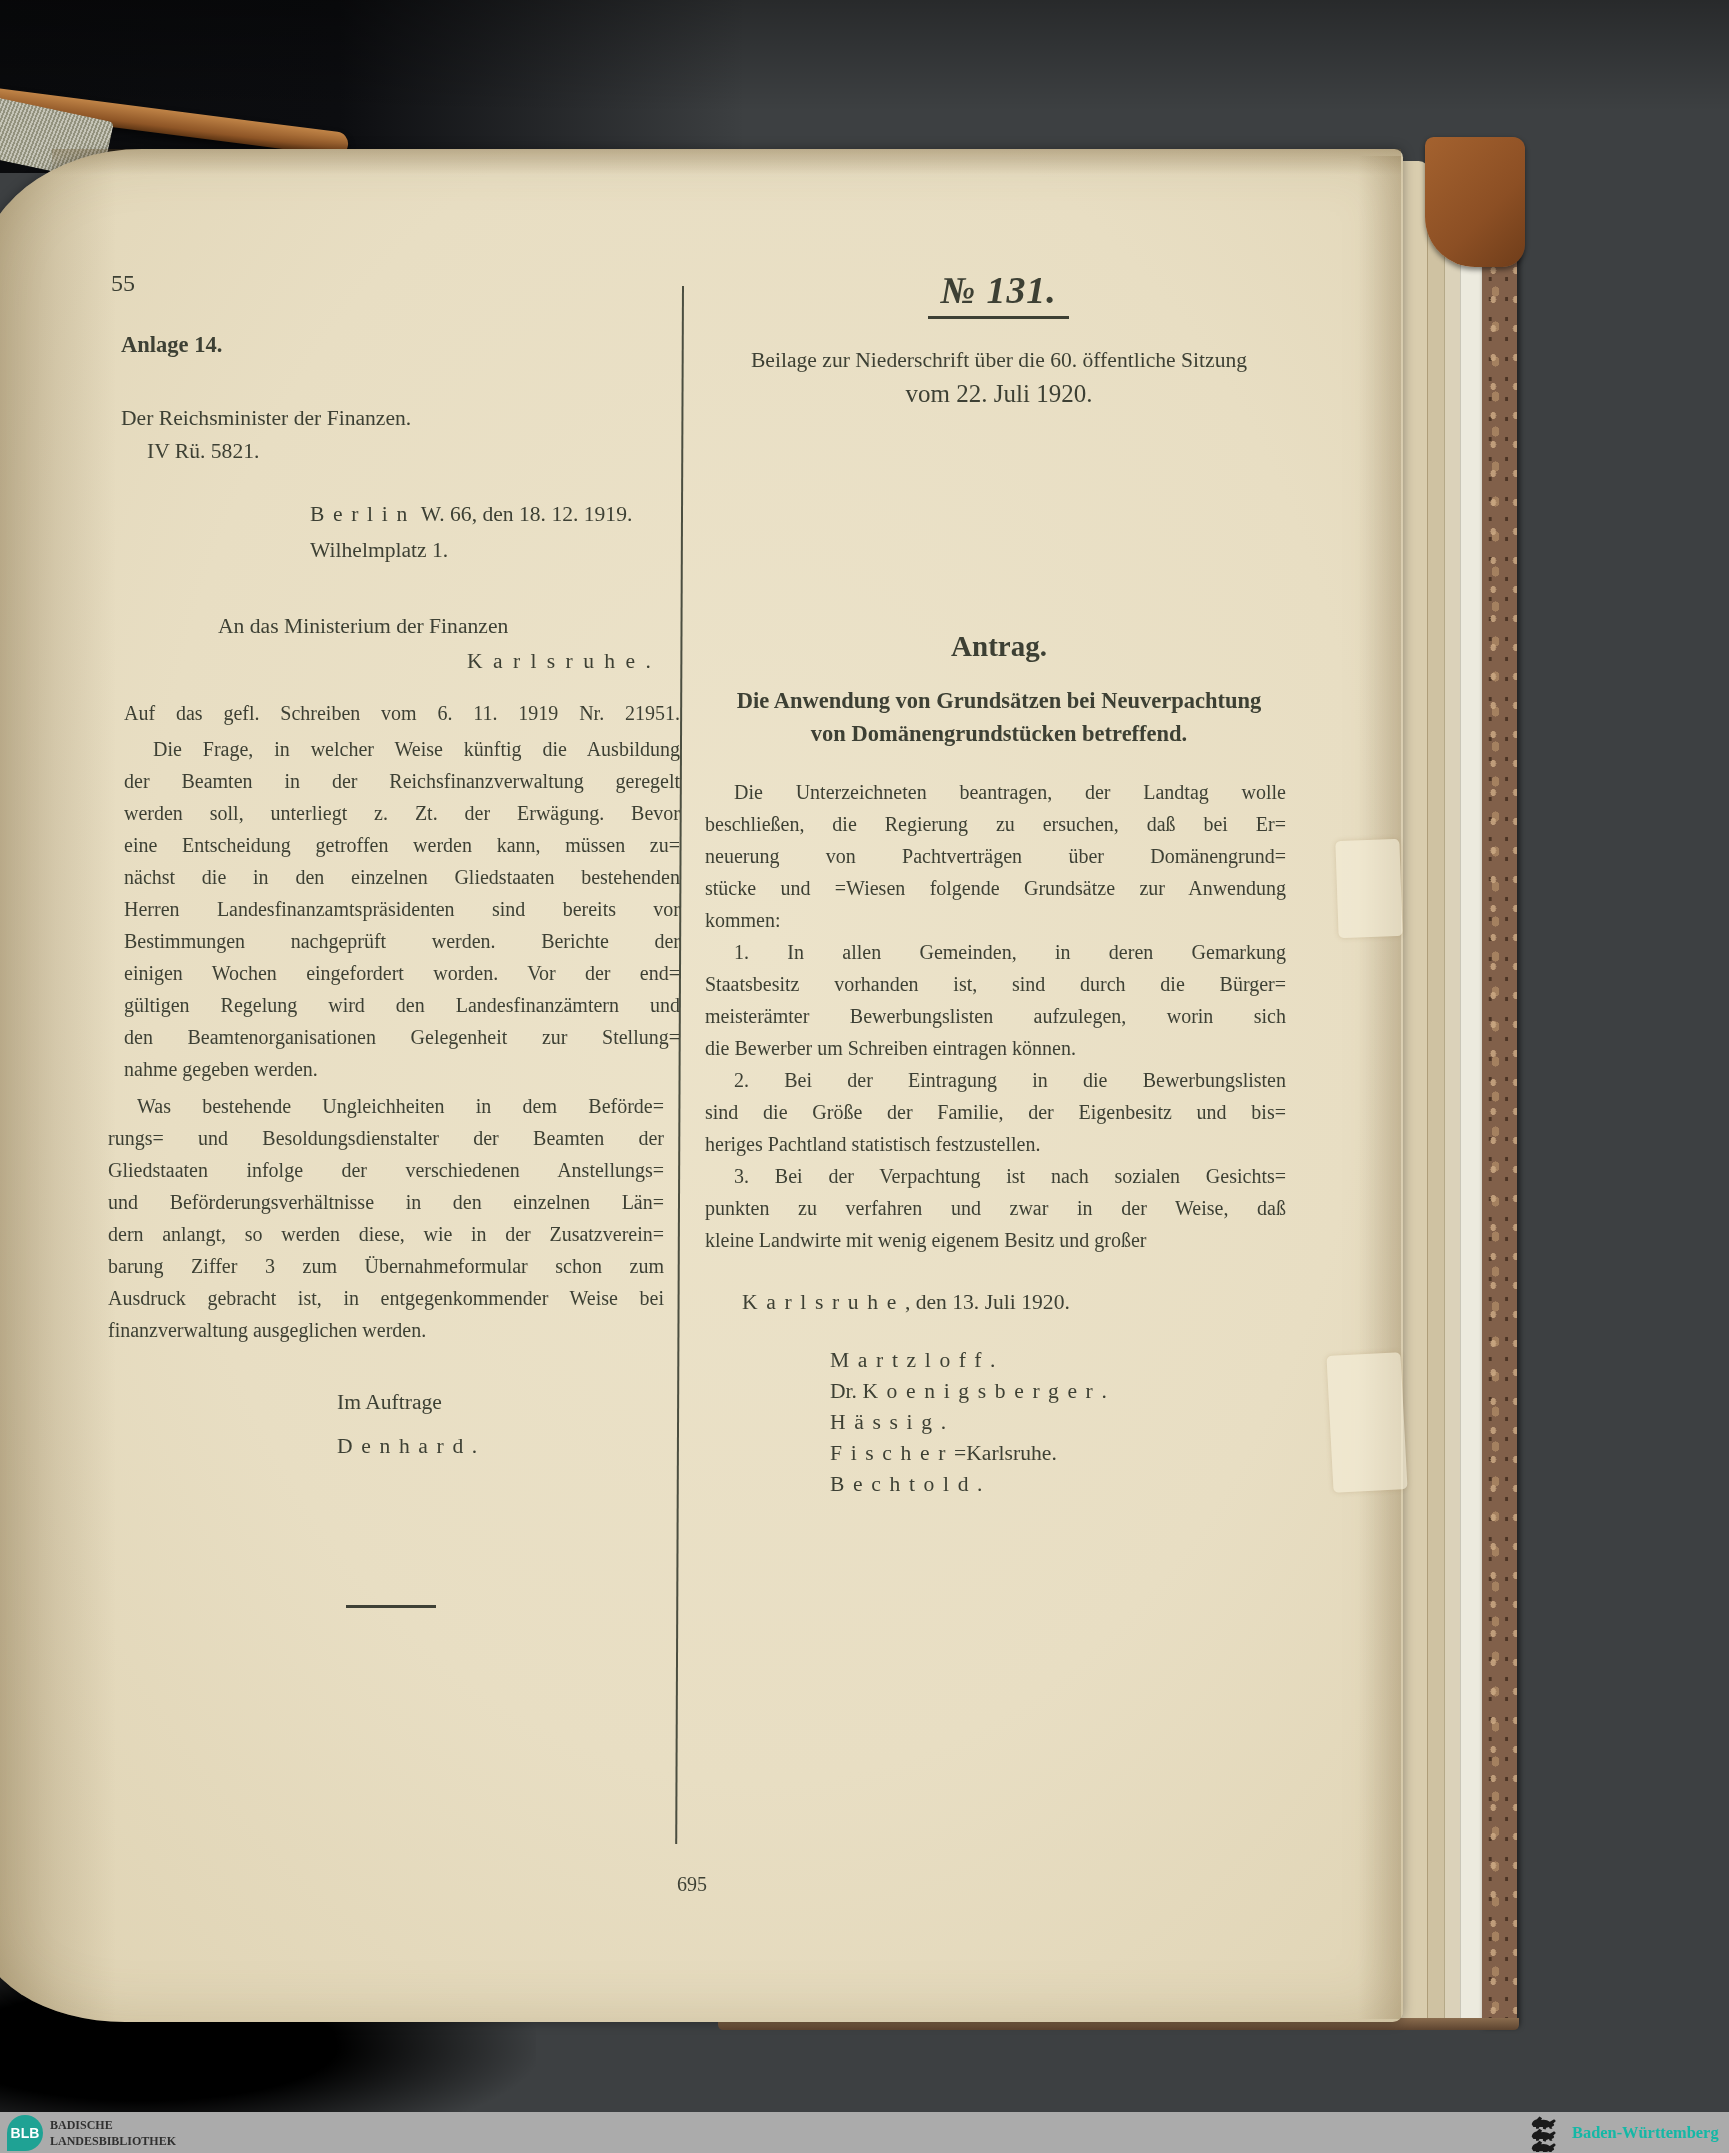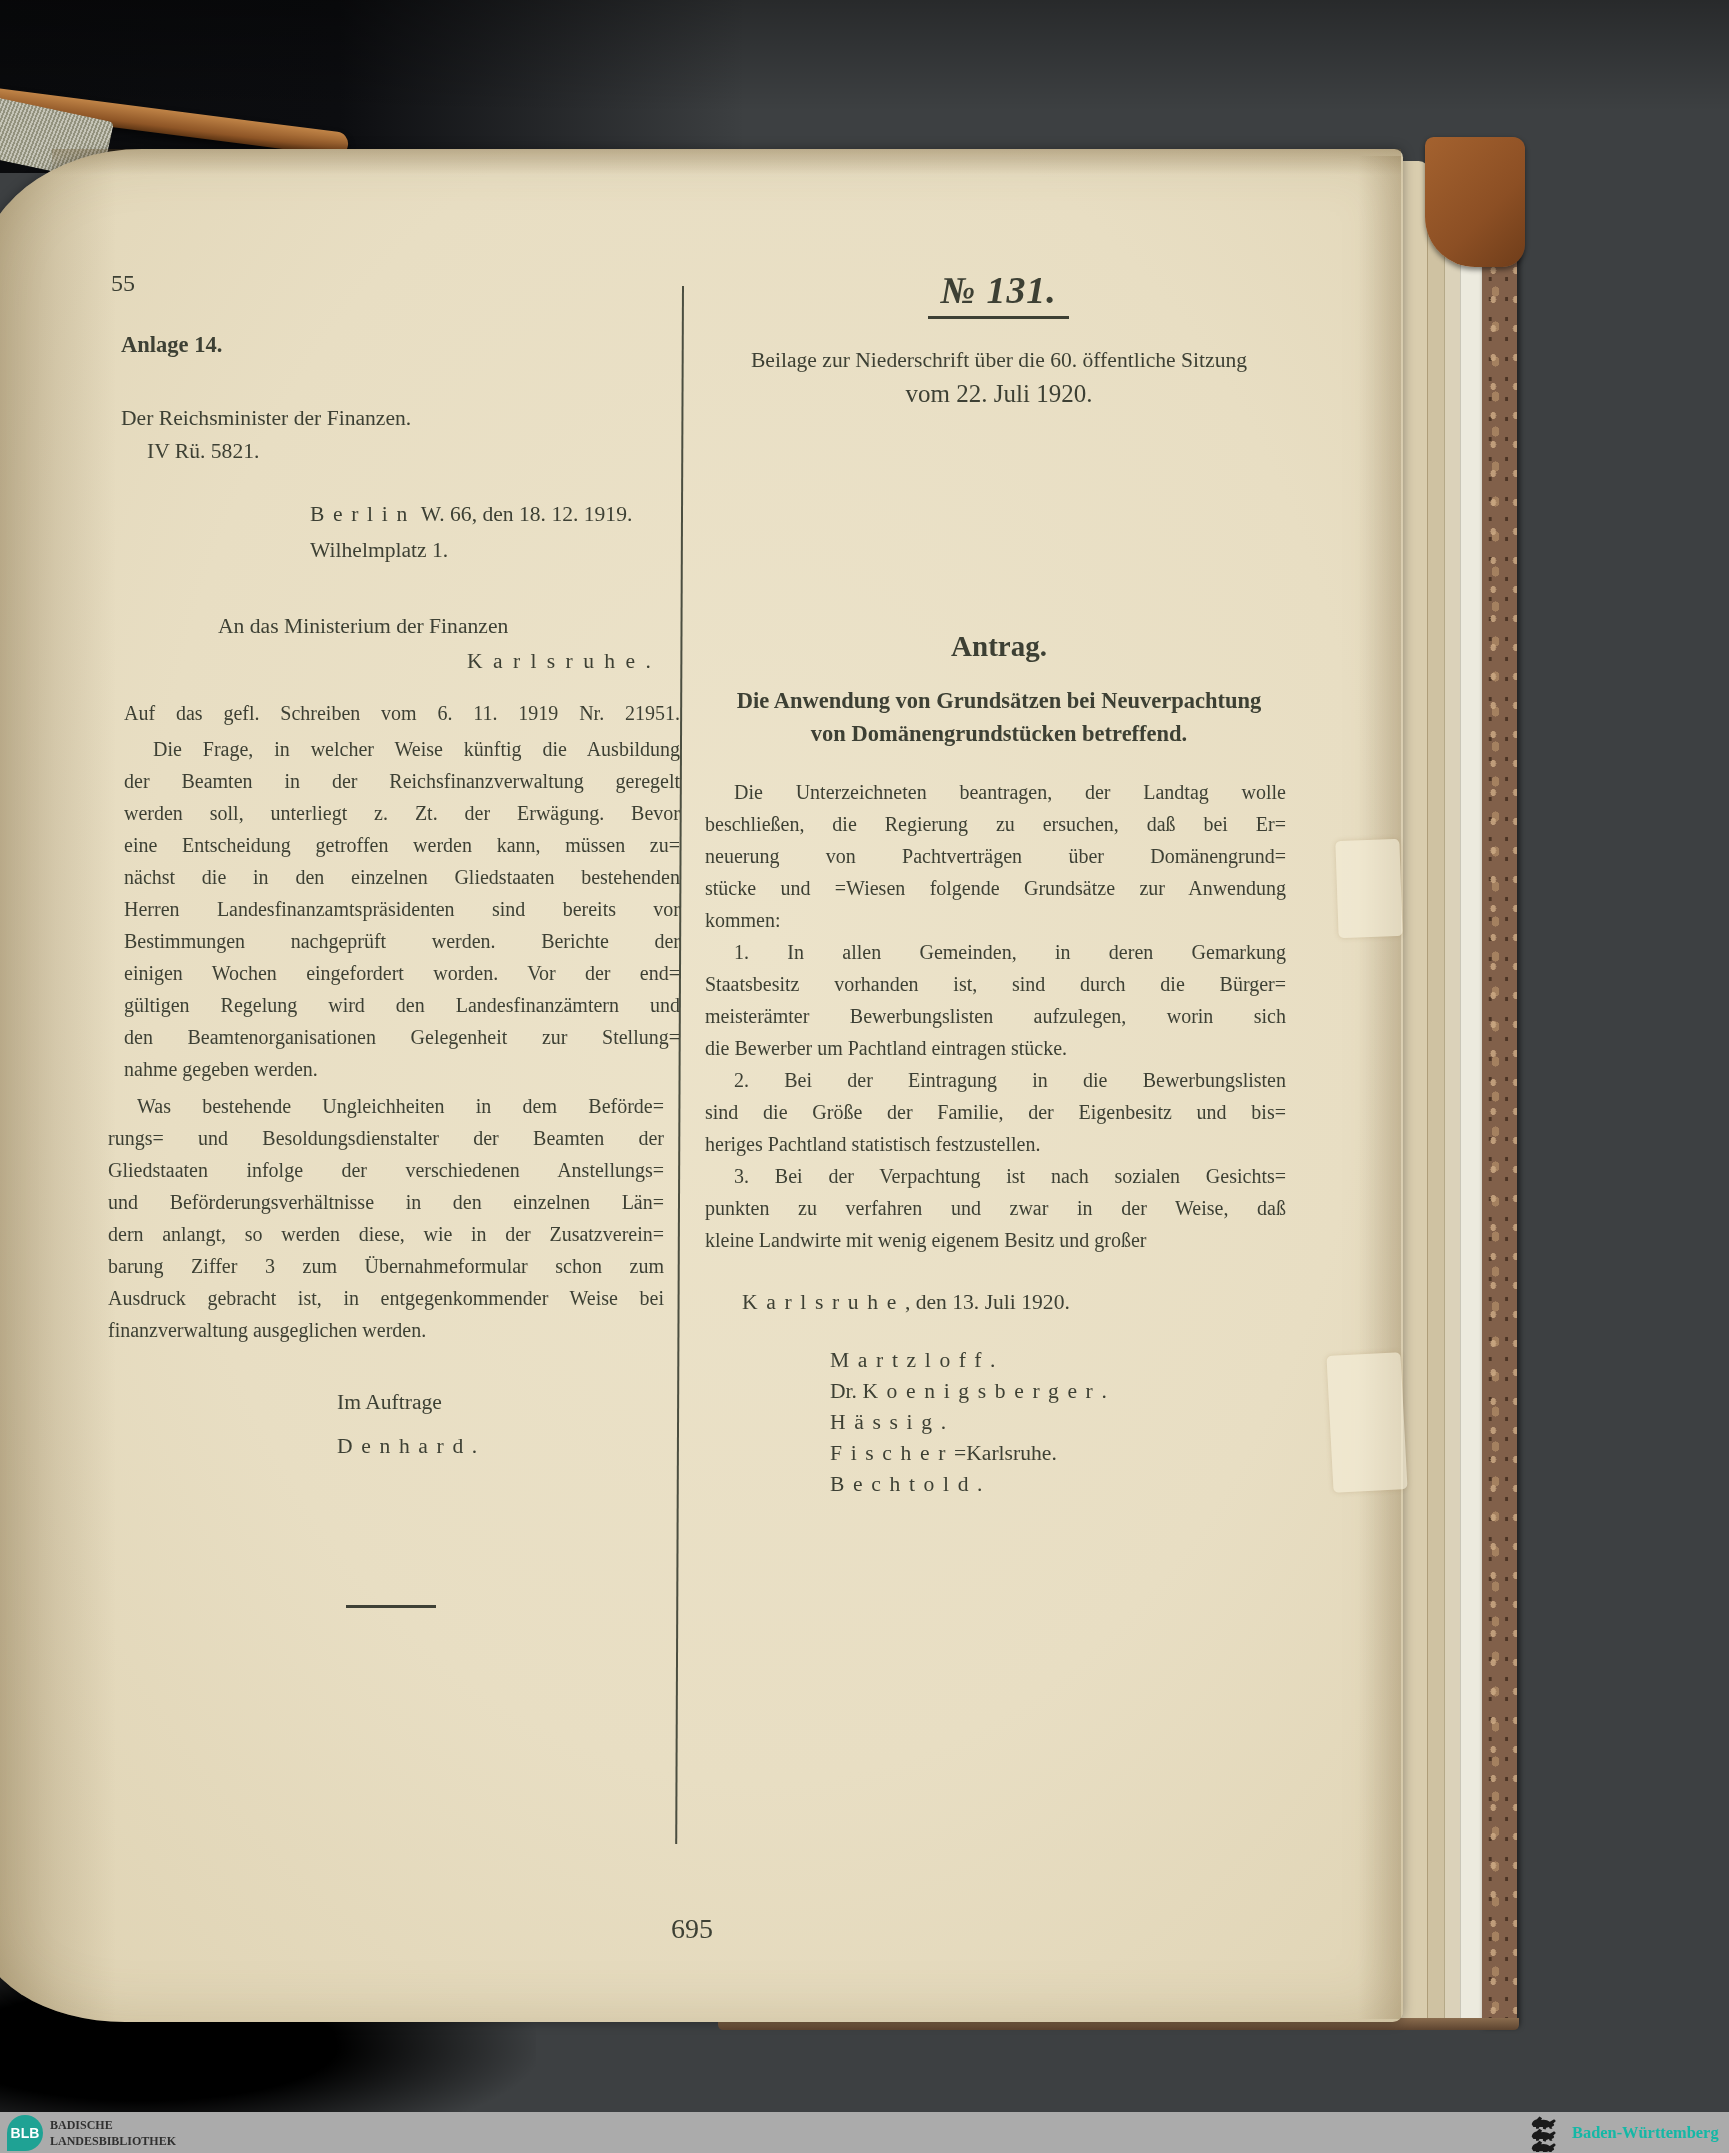--- a/index.html
+++ b/index.html
@@ -184,21 +184,21 @@
       <div class="line">Die Unterzeichneten beantragen, der Landtag wolle</div>
       <div class="line">beschließen, die Regierung zu ersuchen, daß bei Er=</div>
       <div class="line">neuerung von Pachtverträgen über Domänengrund=</div>
       <div class="line">stücke und =Wiesen folgende Grundsätze zur Anwendung</div>
       <div class="line">kommen:</div>
     </div>
   <div class="txt serif body-block para" style="left:705px;top:936px;width:581px;">
       <div class="line">1. In allen Gemeinden, in deren Gemarkung</div>
       <div class="line">Staatsbesitz vorhanden ist, sind durch die Bürger=</div>
       <div class="line">meisterämter Bewerbungslisten aufzulegen, worin sich</div>
-      <div class="line">die Bewerber um Pachtland eintragen stücke.</div>
+      <div class="line">die Bewerber um Schreiben eintragen können.</div>
     </div>
   <div class="txt serif body-block para" style="left:705px;top:1064px;width:581px;">
       <div class="line">2. Bei der Eintragung in die Bewerbungslisten</div>
       <div class="line">sind die Größe der Familie, der Eigenbesitz und bis=</div>
       <div class="line">heriges Pachtland statistisch festzustellen.</div>
     </div>
   <div class="txt serif body-block para" style="left:705px;top:1160px;width:581px;">
       <div class="line">3. Bei der Verpachtung ist nach sozialen Gesichts=</div>
       <div class="line">punkten zu verfahren und zwar in der Weise, daß</div>
       <div class="line">kleine Landwirte mit wenig eigenem Besitz und großer</div>
@@ -209,21 +209,21 @@
   </div>
 
   <div class="txt serif" style="left:830px;top:1345px;font-size:21.6px;line-height:31px;">
       <div><span></span><span class="sperr">Martzloff</span><span>.</span></div>
       <div><span>Dr. </span><span class="sperr">Koenigsberger</span><span>.</span></div>
       <div><span></span><span class="sperr">Hässig</span><span>.</span></div>
       <div><span></span><span class="sperr">Fischer</span><span>=Karlsruhe.</span></div>
       <div><span></span><span class="sperr">Bechtold</span><span>.</span></div>
     </div>
 
-  <div class="txt serif center" style="left:653px;top:1913px;width:78px;font-size:28px;">695</div>
+  <div class="txt serif center" style="left:653px;top:1873px;width:78px;font-size:20px;">695</div>
 
   <div class="footer-bar"></div>
   <div class="blb-badge">
     <span>BLB</span>
   </div>
   <div class="lib-name">
     <div>BADISCHE</div>
     <div>LANDESBIBLIOTHEK</div>
   </div>
   <div class="state-group">

